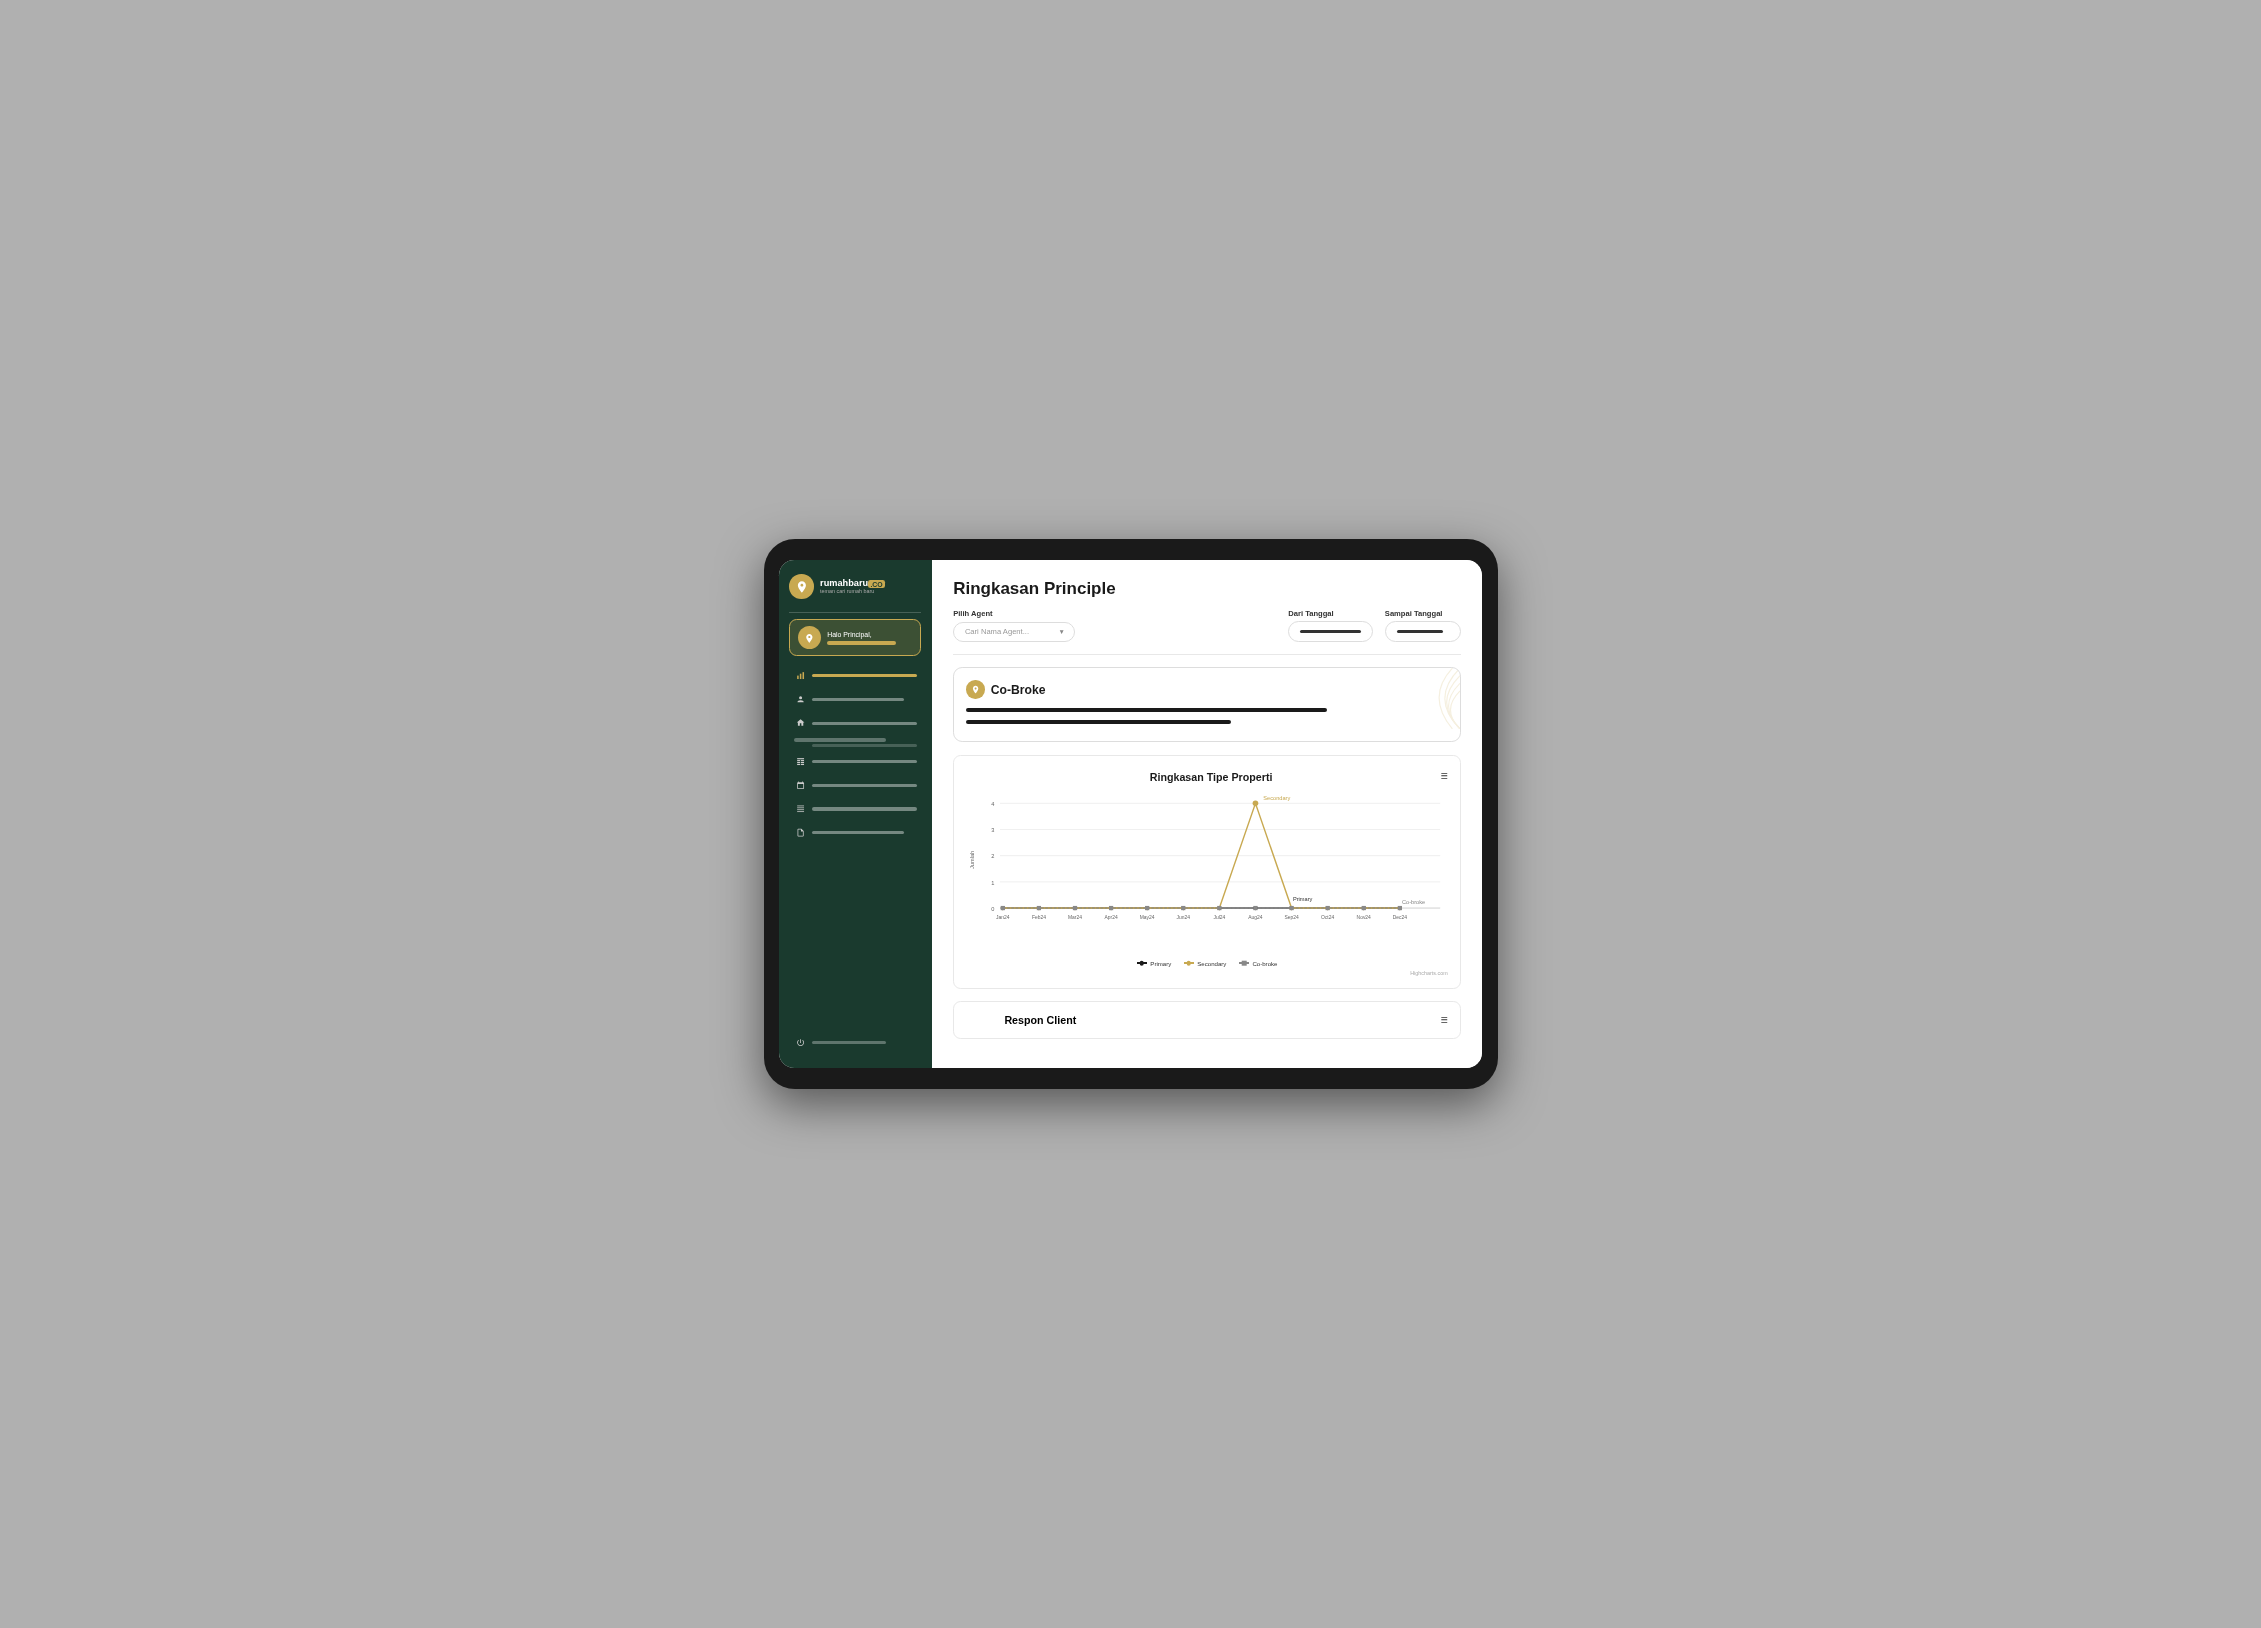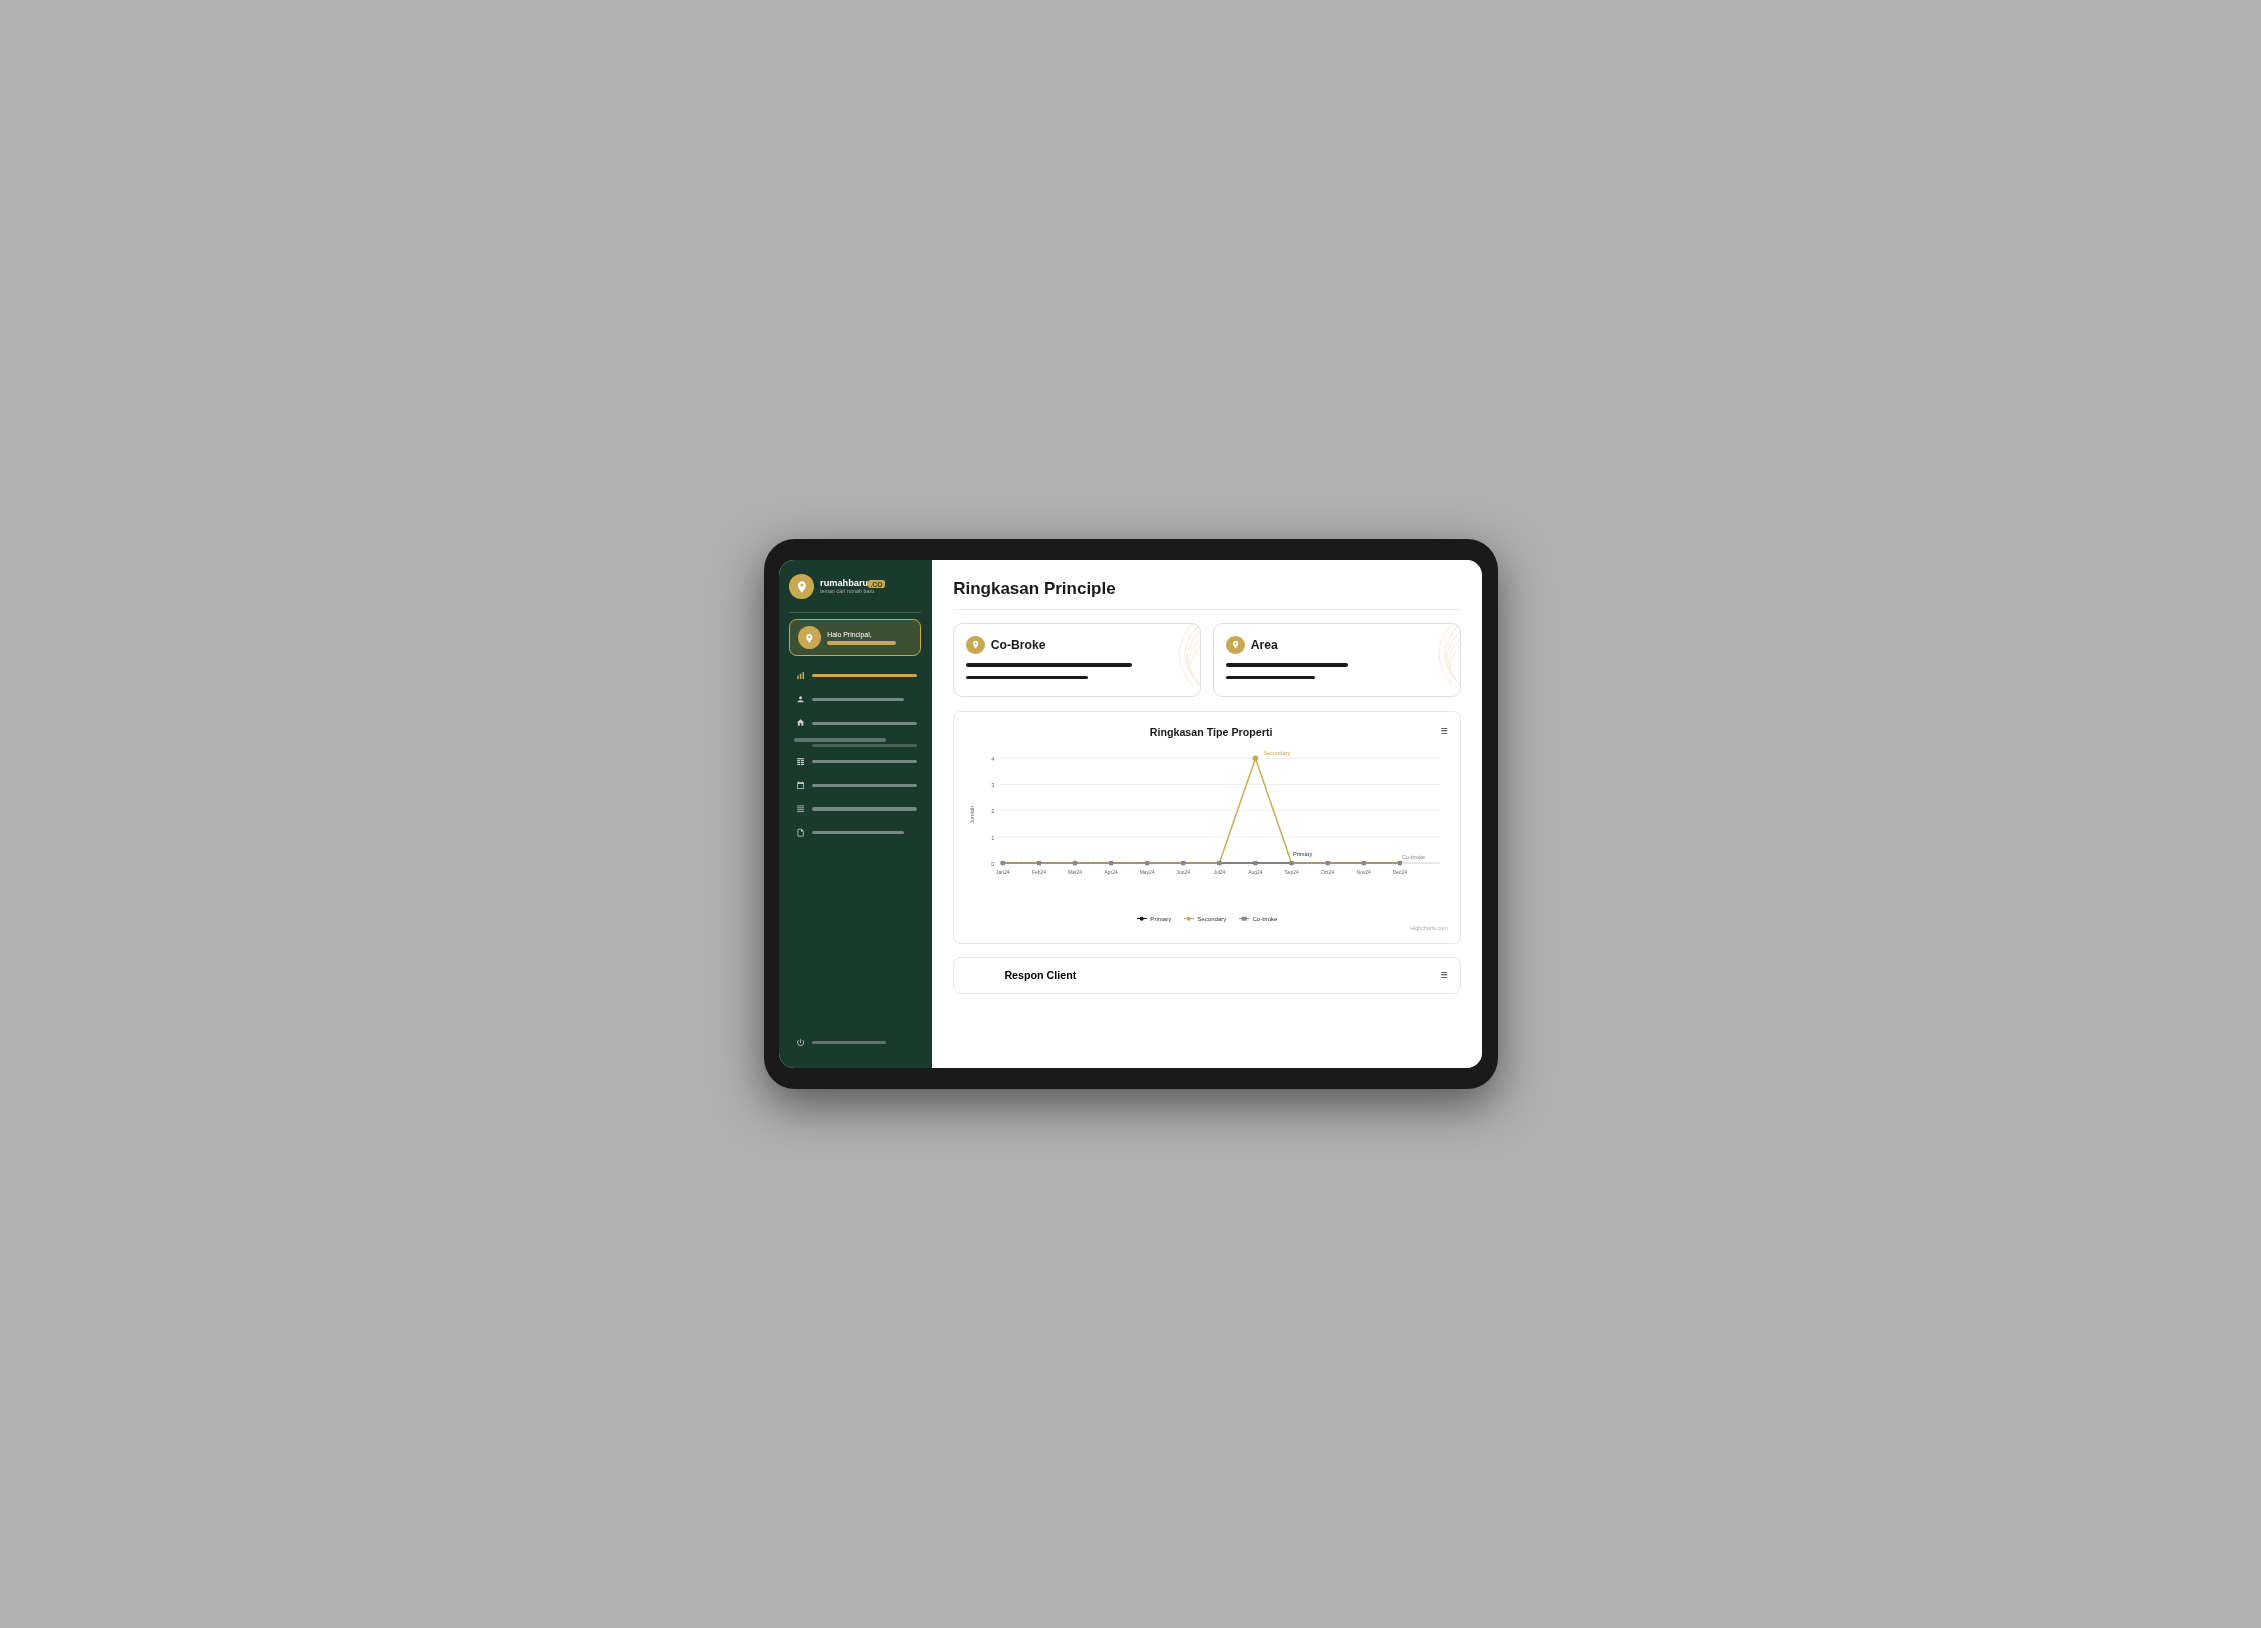--- a/index.html
+++ b/index.html
@@ -437,20 +437,42 @@
             </svg>
         </div>
         <div class="nav-label-bar short" style="background:rgba(255,255,255,0.3);"></div>
       </div>
     </div>
 
     <div class="main-content">
 
       <h1 class="page-title">Ringkasan Principle</h1>
 
+      <div class="filter-row">
+        <div class="filter-group">
+          <span class="filter-label">Pilih Agent</span>
+          <div class="filter-input">
+            <span>Cari Nama Agent...</span>
+            <span class="chevron">▾</span>
+          </div>
+        </div>
+        <div style="flex:1;"></div>
+        <div class="filter-group">
+          <span class="filter-label">Dari Tanggal</span>
+          <div style="border:1.1px solid #ddd;border-radius:15.3px;padding:7.6px 10.7px;background:white;min-width:76px;">
+            <div class="date-bar"></div>
+          </div>
+        </div>
+        <div class="filter-group">
+          <span class="filter-label">Sampai Tanggal</span>
+          <div style="border:1.1px solid #ddd;border-radius:15.3px;padding:7.6px 10.7px;background:white;min-width:76px;">
+            <div class="date-bar" style="width:46px;"></div>
+          </div>
+        </div>
+      </div>
 
       <div class="divider-line"></div>
 
       <div class="cards-row">
 
         <div class="card" style="position:relative;overflow:hidden;">
 
           <svg style="position:absolute;top:0;right:0;opacity:0.18;" width="76" height="61" viewBox="0 0 100 80">
             <path d="M100 0 Q60 40 100 80" fill="none" stroke="#c8a951" stroke-width="1.5"></path>
             <path d="M100 10 Q65 45 100 80" fill="none" stroke="#c8a951" stroke-width="1.5"></path>
@@ -464,41 +486,20 @@
                   <path d="M12 2C8.13 2 5 5.13 5 9c0 5.25 7 13 7 13s7-7.75 7-13c0-3.87-3.13-7-7-7zm0 9.5c-1.38 0-2.5-1.12-2.5-2.5s1.12-2.5 2.5-2.5 2.5 1.12 2.5 2.5-1.12 2.5-2.5 2.5z"></path>
                 </svg>
             </div>
             <span class="card-title">Co-Broke</span>
           </div>
           <div class="card-bar long"></div>
           <div style="height:3.8px;"></div>
           <div class="card-bar medium"></div>
         </div>
 
-        <div class="card" style="position:relative;overflow:hidden;">
-
-          <svg style="position:absolute;top:0;right:0;opacity:0.18;" width="76" height="61" viewBox="0 0 100 80">
-            <path d="M100 0 Q60 40 100 80" fill="none" stroke="#c8a951" stroke-width="1.5"></path>
-            <path d="M100 10 Q65 45 100 80" fill="none" stroke="#c8a951" stroke-width="1.5"></path>
-            <path d="M100 20 Q70 50 100 80" fill="none" stroke="#c8a951" stroke-width="1.5"></path>
-            <path d="M100 30 Q75 55 100 80" fill="none" stroke="#c8a951" stroke-width="1.5"></path>
-            <path d="M90 0 Q55 38 90 80" fill="none" stroke="#c8a951" stroke-width="1.5"></path>
-          </svg>
-          <div class="card-header">
-            <div class="card-icon">
-              <svg width="9.2" height="9.2" viewBox="0 0 24 24" fill="white">
-                  <path d="M12 2C8.13 2 5 5.13 5 9c0 5.25 7 13 7 13s7-7.75 7-13c0-3.87-3.13-7-7-7zm0 9.5c-1.38 0-2.5-1.12-2.5-2.5s1.12-2.5 2.5-2.5 2.5 1.12 2.5 2.5-1.12 2.5-2.5 2.5z"></path>
-                </svg>
-            </div>
-            <span class="card-title">Area</span>
-          </div>
-          <div class="card-bar medium"></div>
-          <div style="height:3.8px;"></div>
-          <div class="card-bar short"></div>
-        </div>
       </div>
 
       <div class="chart-section">
         <div class="chart-header">
           <div style="width:15.3px;"></div>
           <span class="chart-title">Ringkasan Tipe Properti</span>
           <span class="chart-menu">≡</span>
         </div>
 
         <div style="position:relative;">

